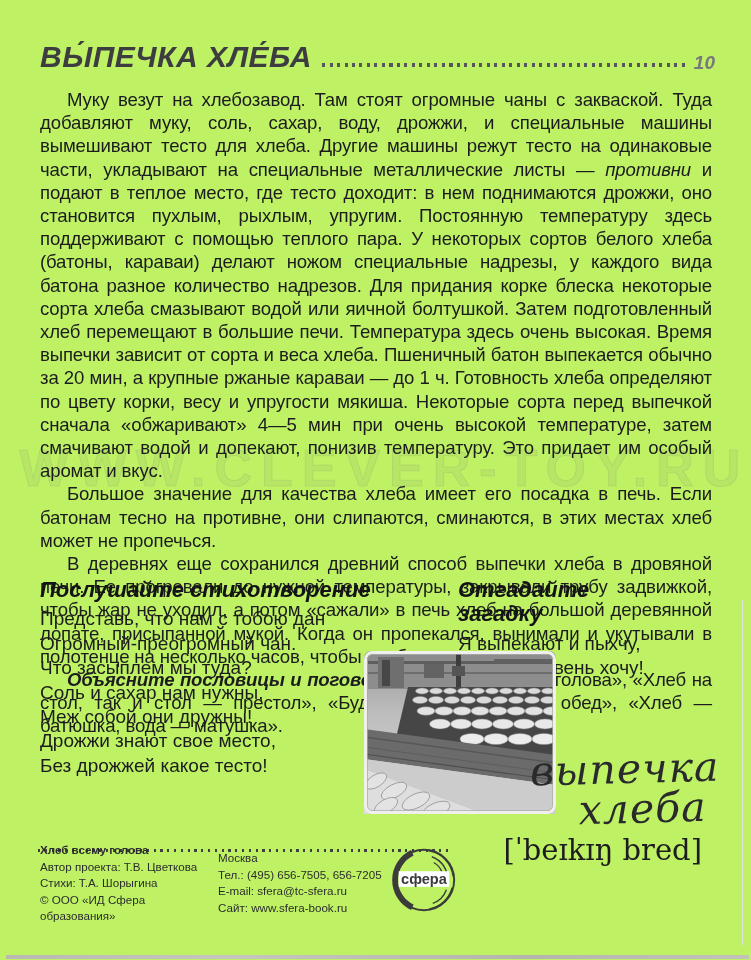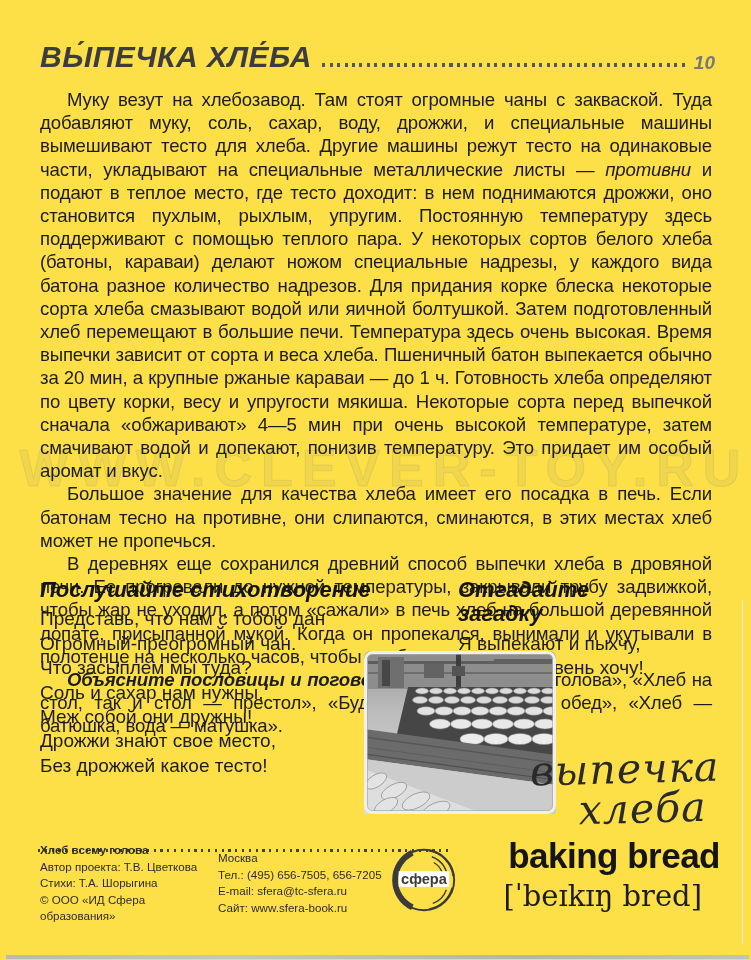--- a/index.html
+++ b/index.html
@@ -1,17 +1,17 @@
 <!DOCTYPE html>
 <html lang="ru"><head>
 <meta charset="utf-8">
 <style>
   html,body{margin:0;padding:0;background:#ffffff;}
   .page{
-    position:relative;width:751px;height:960px;background:#fde047;overflow:hidden;
+    position:relative;width:751px;height:960px;background:#bef264;overflow:hidden;
     font-family:"Liberation Sans",sans-serif;color:#1c1c1e;
   }
   
   .title-row{position:absolute;left:40px;right:36px;top:42px;display:flex;align-items:flex-end;}
   .title{
     font-size:30px;font-weight:bold;font-style:italic;color:#3d3d41;
     letter-spacing:.5px;white-space:nowrap;line-height:1;
   }
   .leader{flex:1;height:4px;margin:0 6px 5px 10px;
     background:repeating-linear-gradient(90deg,#55555a 0 3px,transparent 3px 7.5px);}
@@ -176,21 +176,20 @@
       <rect x="3.5" y="3.5" width="185" height="156" rx="5" fill="none" stroke="#a9a9a9" stroke-width="0.7"></rect>
     </svg>
   </div>
 
 
   <div class="vocab-block">
     <div class="cursive">
       <div>выпечка</div>
       <div class="l2">хлеба</div>
     </div>
-    <div class="vocab-en">baking bread</div>
     <div class="vocab-ipa">[ˈbeɪkɪŋ bred]</div>
   </div>
 
   <div class="dotted-sep"></div>
   <div class="footer">
     <div class="footer-col c1">
       <div class="f-bold">Хлеб всему голова</div>
       <div>Автор проекта: Т.В. Цветкова</div>
       <div>Стихи: Т.А. Шорыгина</div>
       <div>© ООО «ИД Сфера образования»</div>

